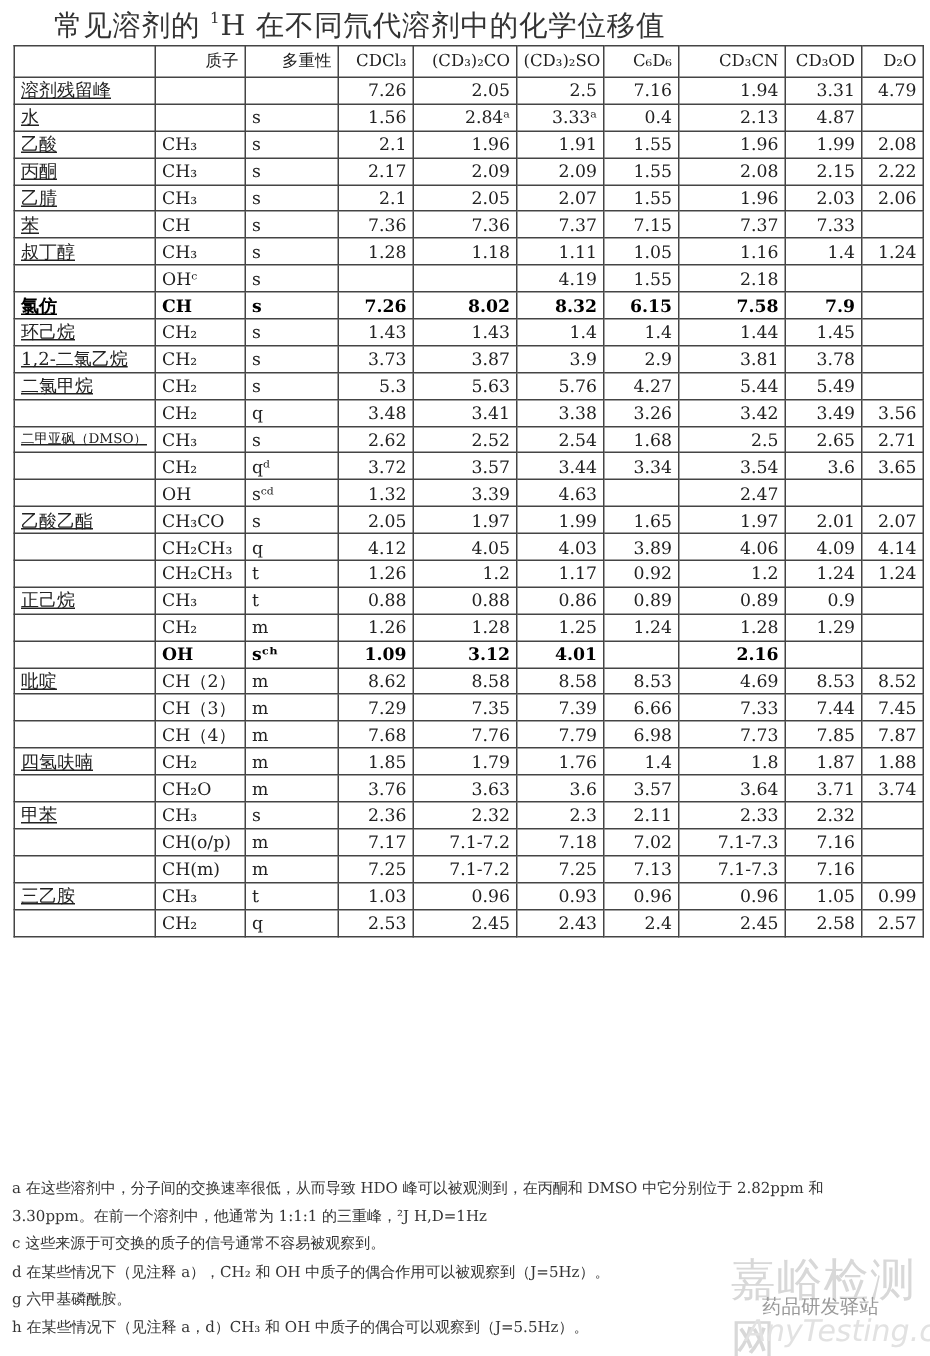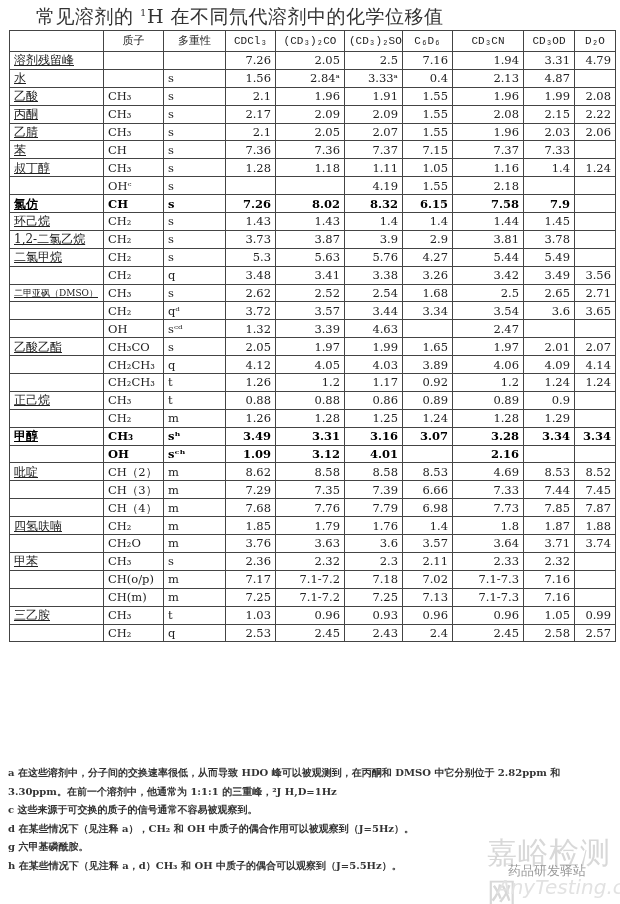--- a/index.html
+++ b/index.html
@@ -1,28 +1,28 @@
 <!DOCTYPE html>
 <html><head>
 <meta charset="utf-8">
 <style>
   html,body{margin:0;padding:0;background:#fff;}
   body{width:620px;height:904px;overflow:hidden;font-family:"DejaVu Serif","Liberation Serif",serif;color:#222;position:relative;}
   .title{position:absolute;left:36px;top:4px;font-size:19px;letter-spacing:0.5px;color:#333;white-space:nowrap;}
   .title sup{font-size:10px;vertical-align:top;position:relative;top:3px;}
   table{position:absolute;left:9px;top:30px;border-collapse:collapse;table-layout:fixed;width:606px;}
   td,th{border:1px solid #444;height:16.9px;padding:0 4px;font-size:11.5px;font-weight:normal;white-space:nowrap;overflow:hidden;line-height:16px;}
-  th{text-align:center;height:20px;font-size:11px;font-family:Liberation Mono, monospace;}
+  th{text-align:right;height:20px;font-size:11px;}
   td.num{text-align:right;}
   td.numl{text-align:right;}
   tr.bold td{font-weight:bold;color:#000;margin-left:43px;}
   td.name{font-size:12px;text-decoration:underline;}
   td.small{font-size:9px;}
   sup{font-size:7px;}
-  .notes{position:absolute;left:8px;top:764px;width:600px;font-size:10px;line-height:18.5px;color:#333;font-weight:bold;}
+  .notes{position:absolute;left:8px;top:784px;width:600px;font-size:10px;line-height:18.5px;color:#333;}
   .notes .n{margin:0;white-space:nowrap;}
   .wm1{position:absolute;left:487px;top:833px;font-size:30px;color:#d8d8d8;letter-spacing:1px;font-family:"DejaVu Sans",sans-serif;}
   .wm2{position:absolute;left:508px;top:862px;font-size:13px;color:#999;font-family:"DejaVu Sans",sans-serif;text-align:right;}
   .wm3{position:absolute;left:497px;top:875px;font-size:20px;color:#e2e2e2;font-style:italic;font-family:"DejaVu Sans",sans-serif;}
 </style>
 </head>
 <body>
 
 <div class="title"><span>常见溶剂的 </span><sup>1</sup><span>H 在不同氘代溶剂中的化学位移值</span></div>
 
@@ -300,32 +300,20 @@
         <td class="">m</td>
         <td class="num">1.26</td>
         <td class="num">1.28</td>
         <td class="num">1.25</td>
         <td class="num">1.24</td>
         <td class="num">1.28</td>
         <td class="num">1.29</td>
         <td class="num"></td>
       </tr>
       <tr class="bold">
-        <td class="name">甲醇</td>
-        <td class="">CH₃</td>
-        <td class="">sʰ</td>
-        <td class="num">3.49</td>
-        <td class="num">3.31</td>
-        <td class="num">3.16</td>
-        <td class="num">3.07</td>
-        <td class="num">3.28</td>
-        <td class="num">3.34</td>
-        <td class="num">3.34</td>
-      </tr>
-      <tr class="bold">
         <td class="name"></td>
         <td class="">OH</td>
         <td class="">sᶜʰ</td>
         <td class="num">1.09</td>
         <td class="num">3.12</td>
         <td class="num">4.01</td>
         <td class="num"></td>
         <td class="num">2.16</td>
         <td class="num"></td>
         <td class="num"></td>

